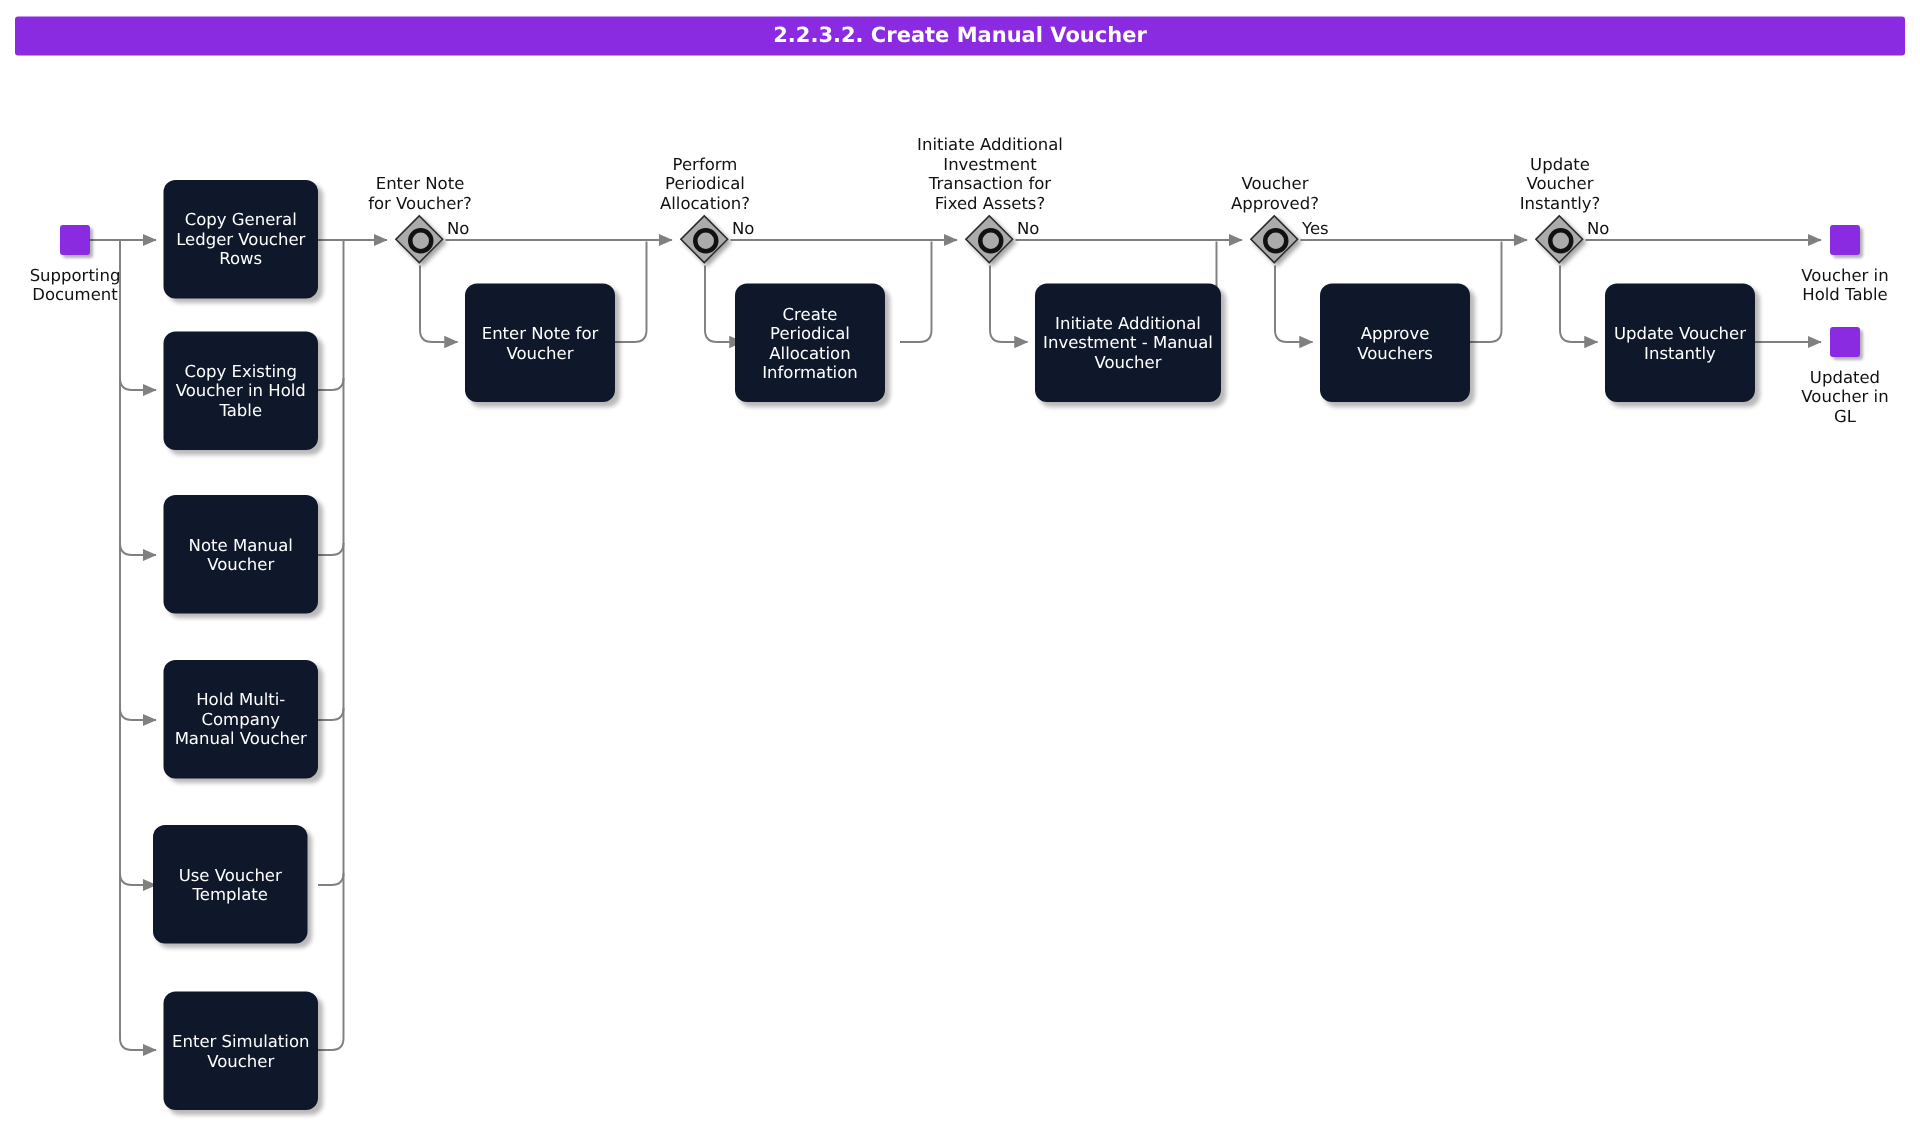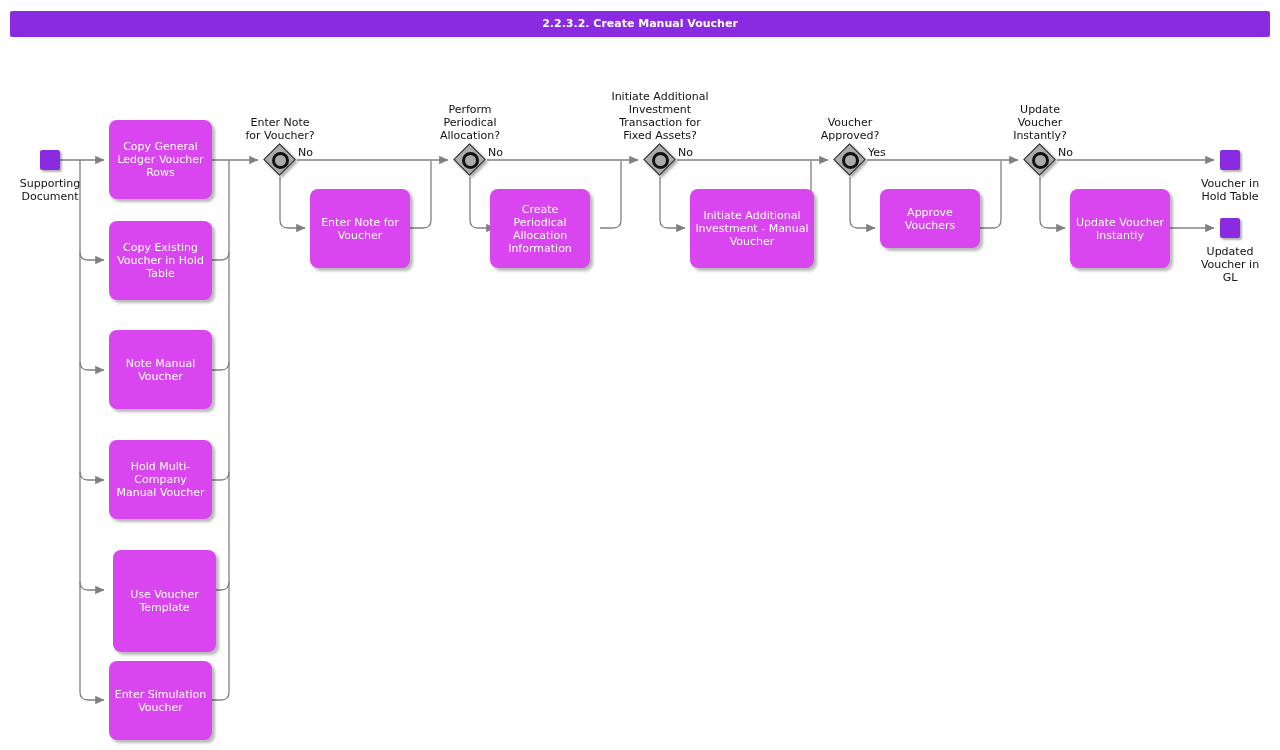--- a/index.html
+++ b/index.html
@@ -2,27 +2,27 @@
 <html><head>
 <meta charset="utf-8">
 <style>
   html,body { margin:0; padding:0; background:#ffffff; }
   body {
     width:1280px; height:750px; position:relative; overflow:hidden;
     font-family:"DejaVu Sans","Liberation Sans",sans-serif;
   }
   .titlebar {
     position:absolute; left:10px; top:11px; width:1260px; height:26px;
-    background:#8A2BE2; color:#ffffff; font-size:11px; font-weight:bold;
+    background:#8A2BE2; color:#ffffff; font-size:14px; font-weight:bold;
     text-align:center; line-height:26px; border-radius:2px; z-index:3;
   }
   #connectors { position:absolute; left:0; top:0; z-index:1; }
   .node { position:absolute; z-index:2; }
   .activity {
-    background:#d946ef; color:#ffffff; border-radius:8px;
+    background:#0f172a; color:#ffffff; border-radius:8px;
     box-shadow:3px 3px 3px rgba(0,0,0,0.28);
     display:flex; align-items:center; justify-content:center;
     text-align:center; font-size:11px; line-height:13px;
     padding:4px; box-sizing:border-box; cursor:pointer;
   }
   .event-square {
     width:20px; height:20px; background:#8A2BE2; border-radius:2px;
     box-shadow:2px 2px 2px rgba(0,0,0,0.3);
   }
   .label {
@@ -96,21 +96,21 @@
 </svg>
 
 <div class="node event-square" style="left:40px; top:150px;"></div>
 <div class="node label" style="left:0px; top:177px; width:100px;">Supporting
 Document</div>
 
 <div class="node activity" style="left:109px; top:120px; width:103px; height:79px;">Copy General Ledger Voucher Rows</div>
 <div class="node activity" style="left:109px; top:221px; width:103px; height:79px;">Copy Existing Voucher in Hold Table</div>
 <div class="node activity" style="left:109px; top:330px; width:103px; height:79px;">Note Manual Voucher</div>
 <div class="node activity" style="left:109px; top:440px; width:103px; height:79px;">Hold Multi-Company Manual Voucher</div>
-<div class="node activity" style="left:113px; top:550px; width:103px; height:102px;">Use Voucher Template</div>
+<div class="node activity" style="left:102px; top:550px; width:103px; height:79px;">Use Voucher Template</div>
 <div class="node activity" style="left:109px; top:661px; width:103px; height:79px;">Enter Simulation Voucher</div>
 
 <div class="node label" style="left:190px; top:116px; width:180px;">Enter Note
 for Voucher?</div>
 <div class="node diamond-wrap" style="left:263px; top:143px;">
   <div class="diamond"></div>
   <div class="ring"></div>
 </div>
 <div class="node branch" style="left:298px; top:146px;">No</div>
 
@@ -146,21 +146,21 @@
 Instantly?</div>
 <div class="node diamond-wrap" style="left:1023px; top:143px;">
   <div class="diamond"></div>
   <div class="ring"></div>
 </div>
 <div class="node branch" style="left:1058px; top:146px;">No</div>
 
 <div class="node activity" style="left:310px; top:189px; width:100px; height:79px;">Enter Note for Voucher</div>
 <div class="node activity" style="left:490px; top:189px; width:100px; height:79px;">Create Periodical Allocation Information</div>
 <div class="node activity" style="left:690px; top:189px; width:124px; height:79px;">Initiate Additional Investment - Manual Voucher</div>
-<div class="node activity" style="left:880px; top:189px; width:100px; height:59px;">Approve Vouchers</div>
+<div class="node activity" style="left:880px; top:189px; width:100px; height:79px;">Approve Vouchers</div>
 <div class="node activity" style="left:1070px; top:189px; width:100px; height:79px;">Update Voucher Instantly</div>
 
 <div class="node event-square" style="left:1220px; top:150px;"></div>
 <div class="node label" style="left:1180px; top:177px; width:100px;">Voucher in
 Hold Table</div>
 <div class="node event-square" style="left:1220px; top:218px;"></div>
 <div class="node label" style="left:1180px; top:245px; width:100px;">Updated
 Voucher in
 GL</div>
 

